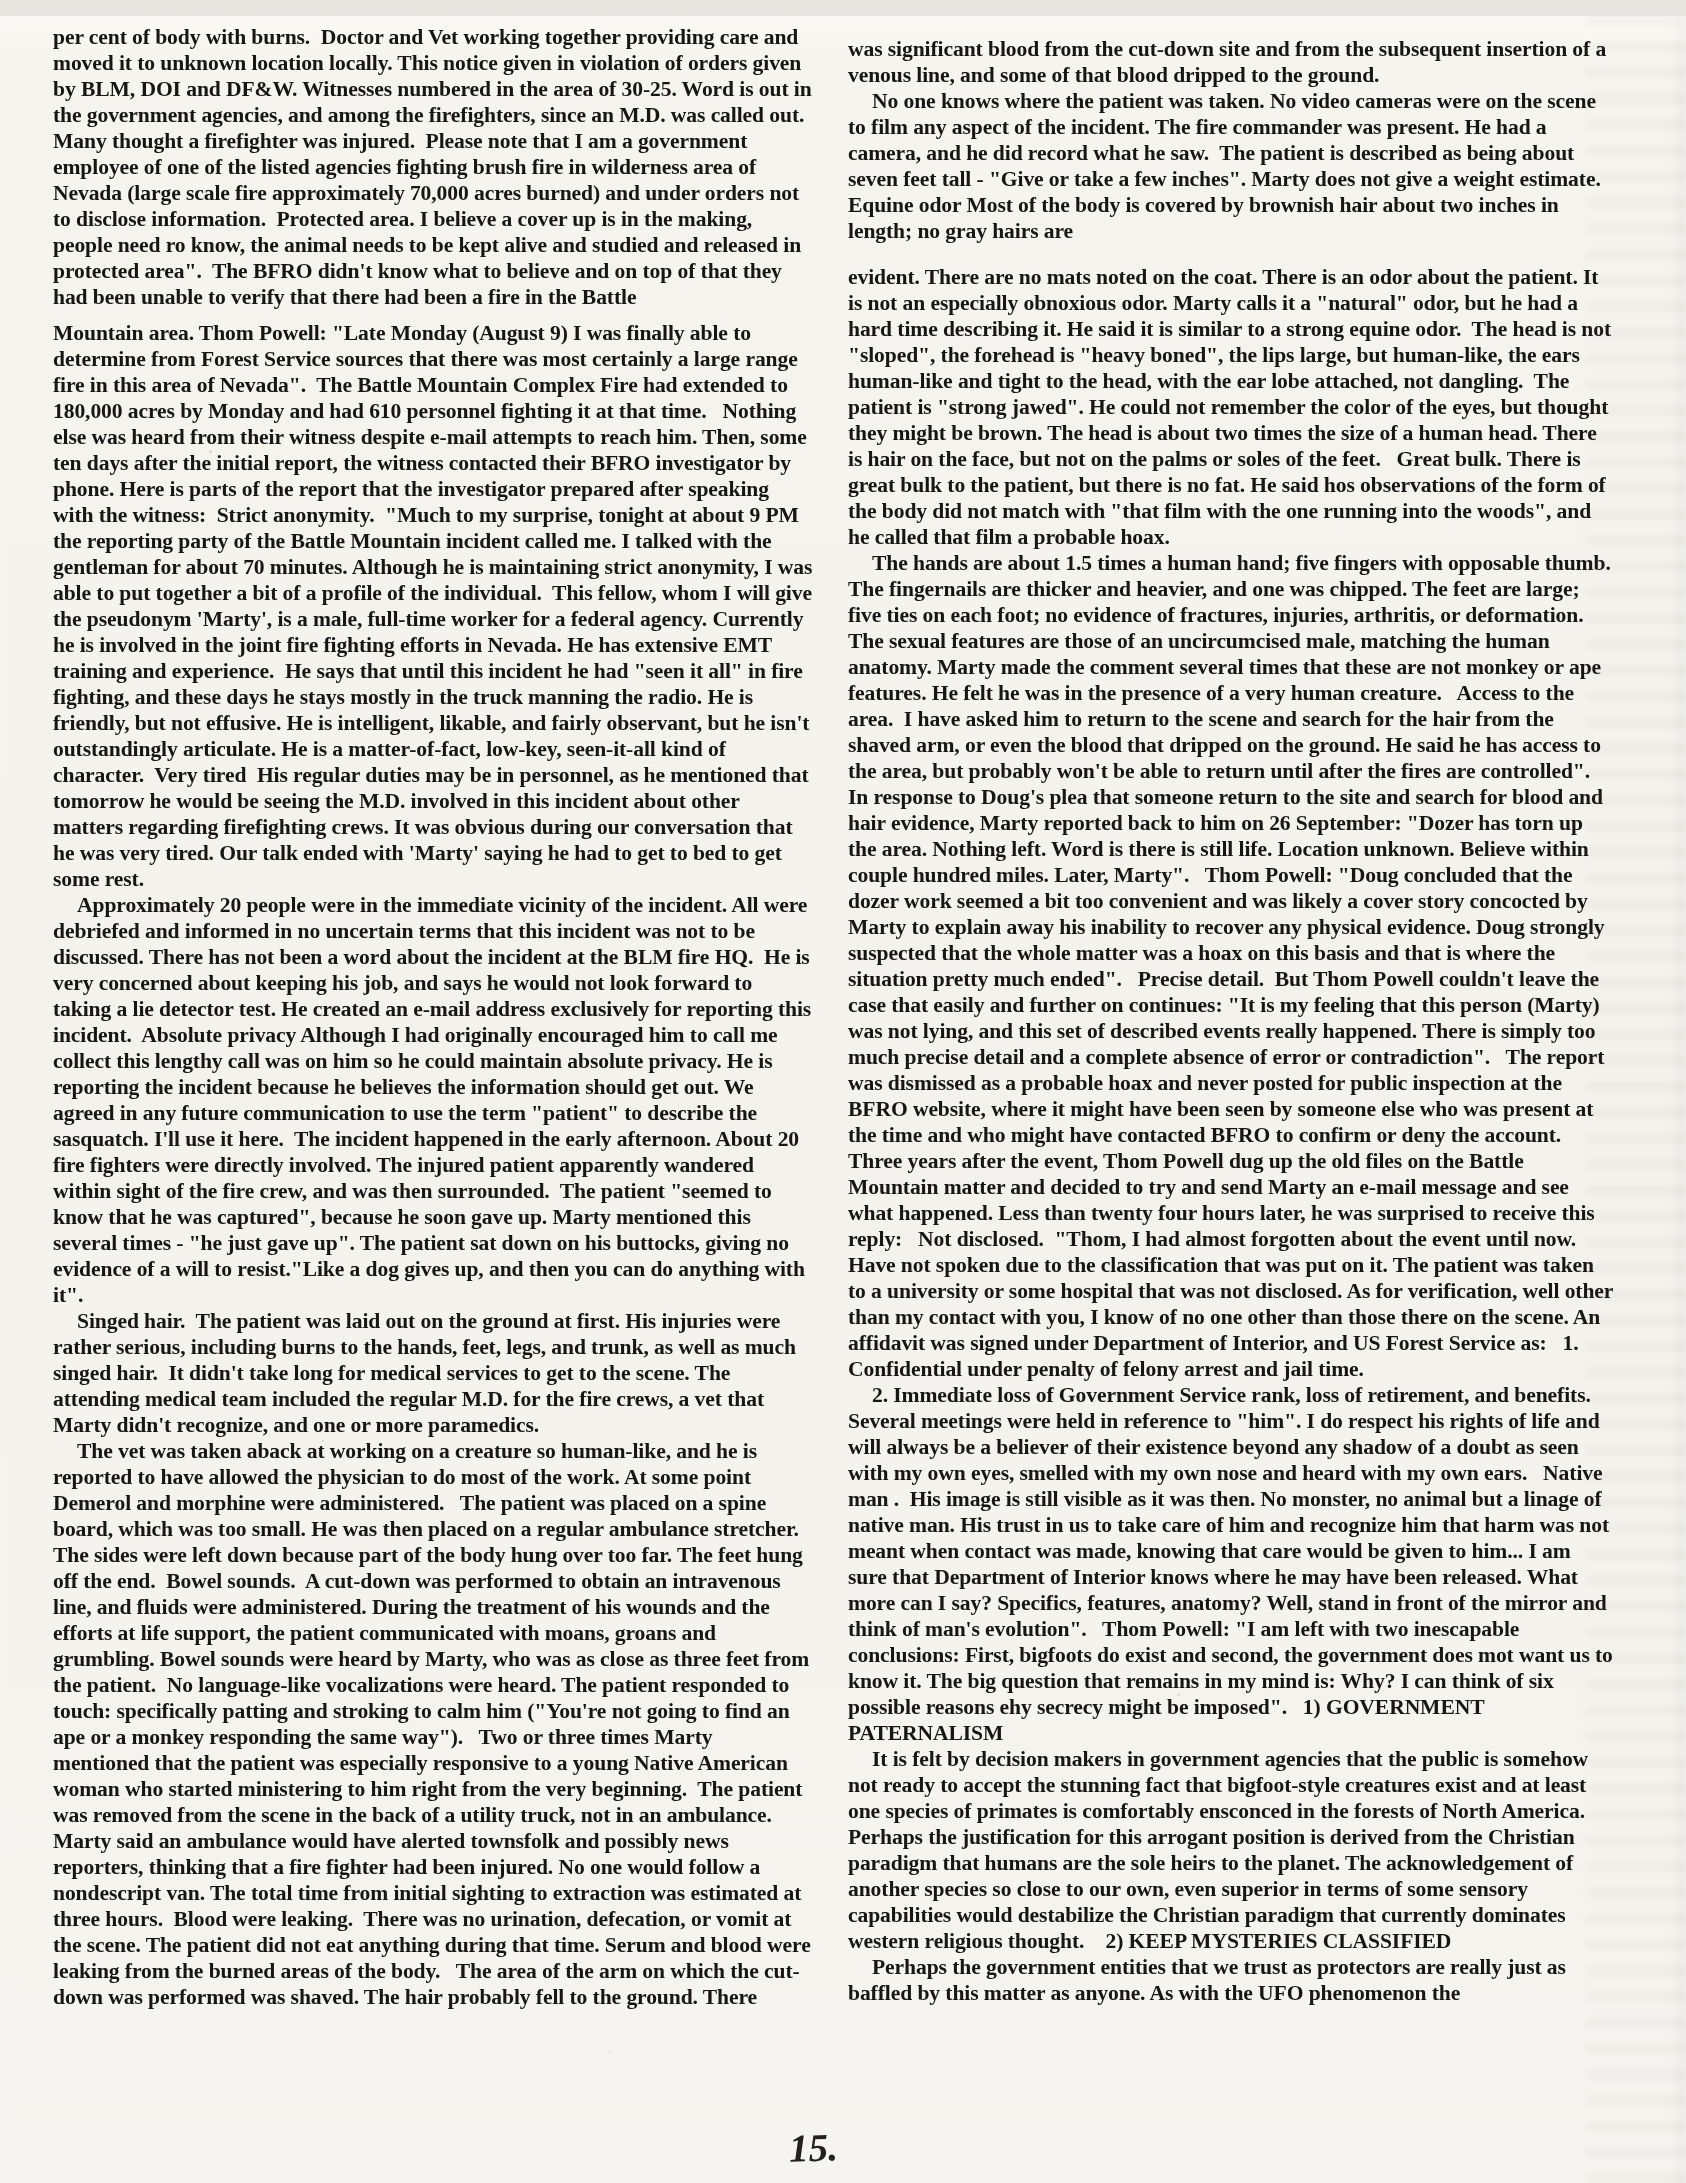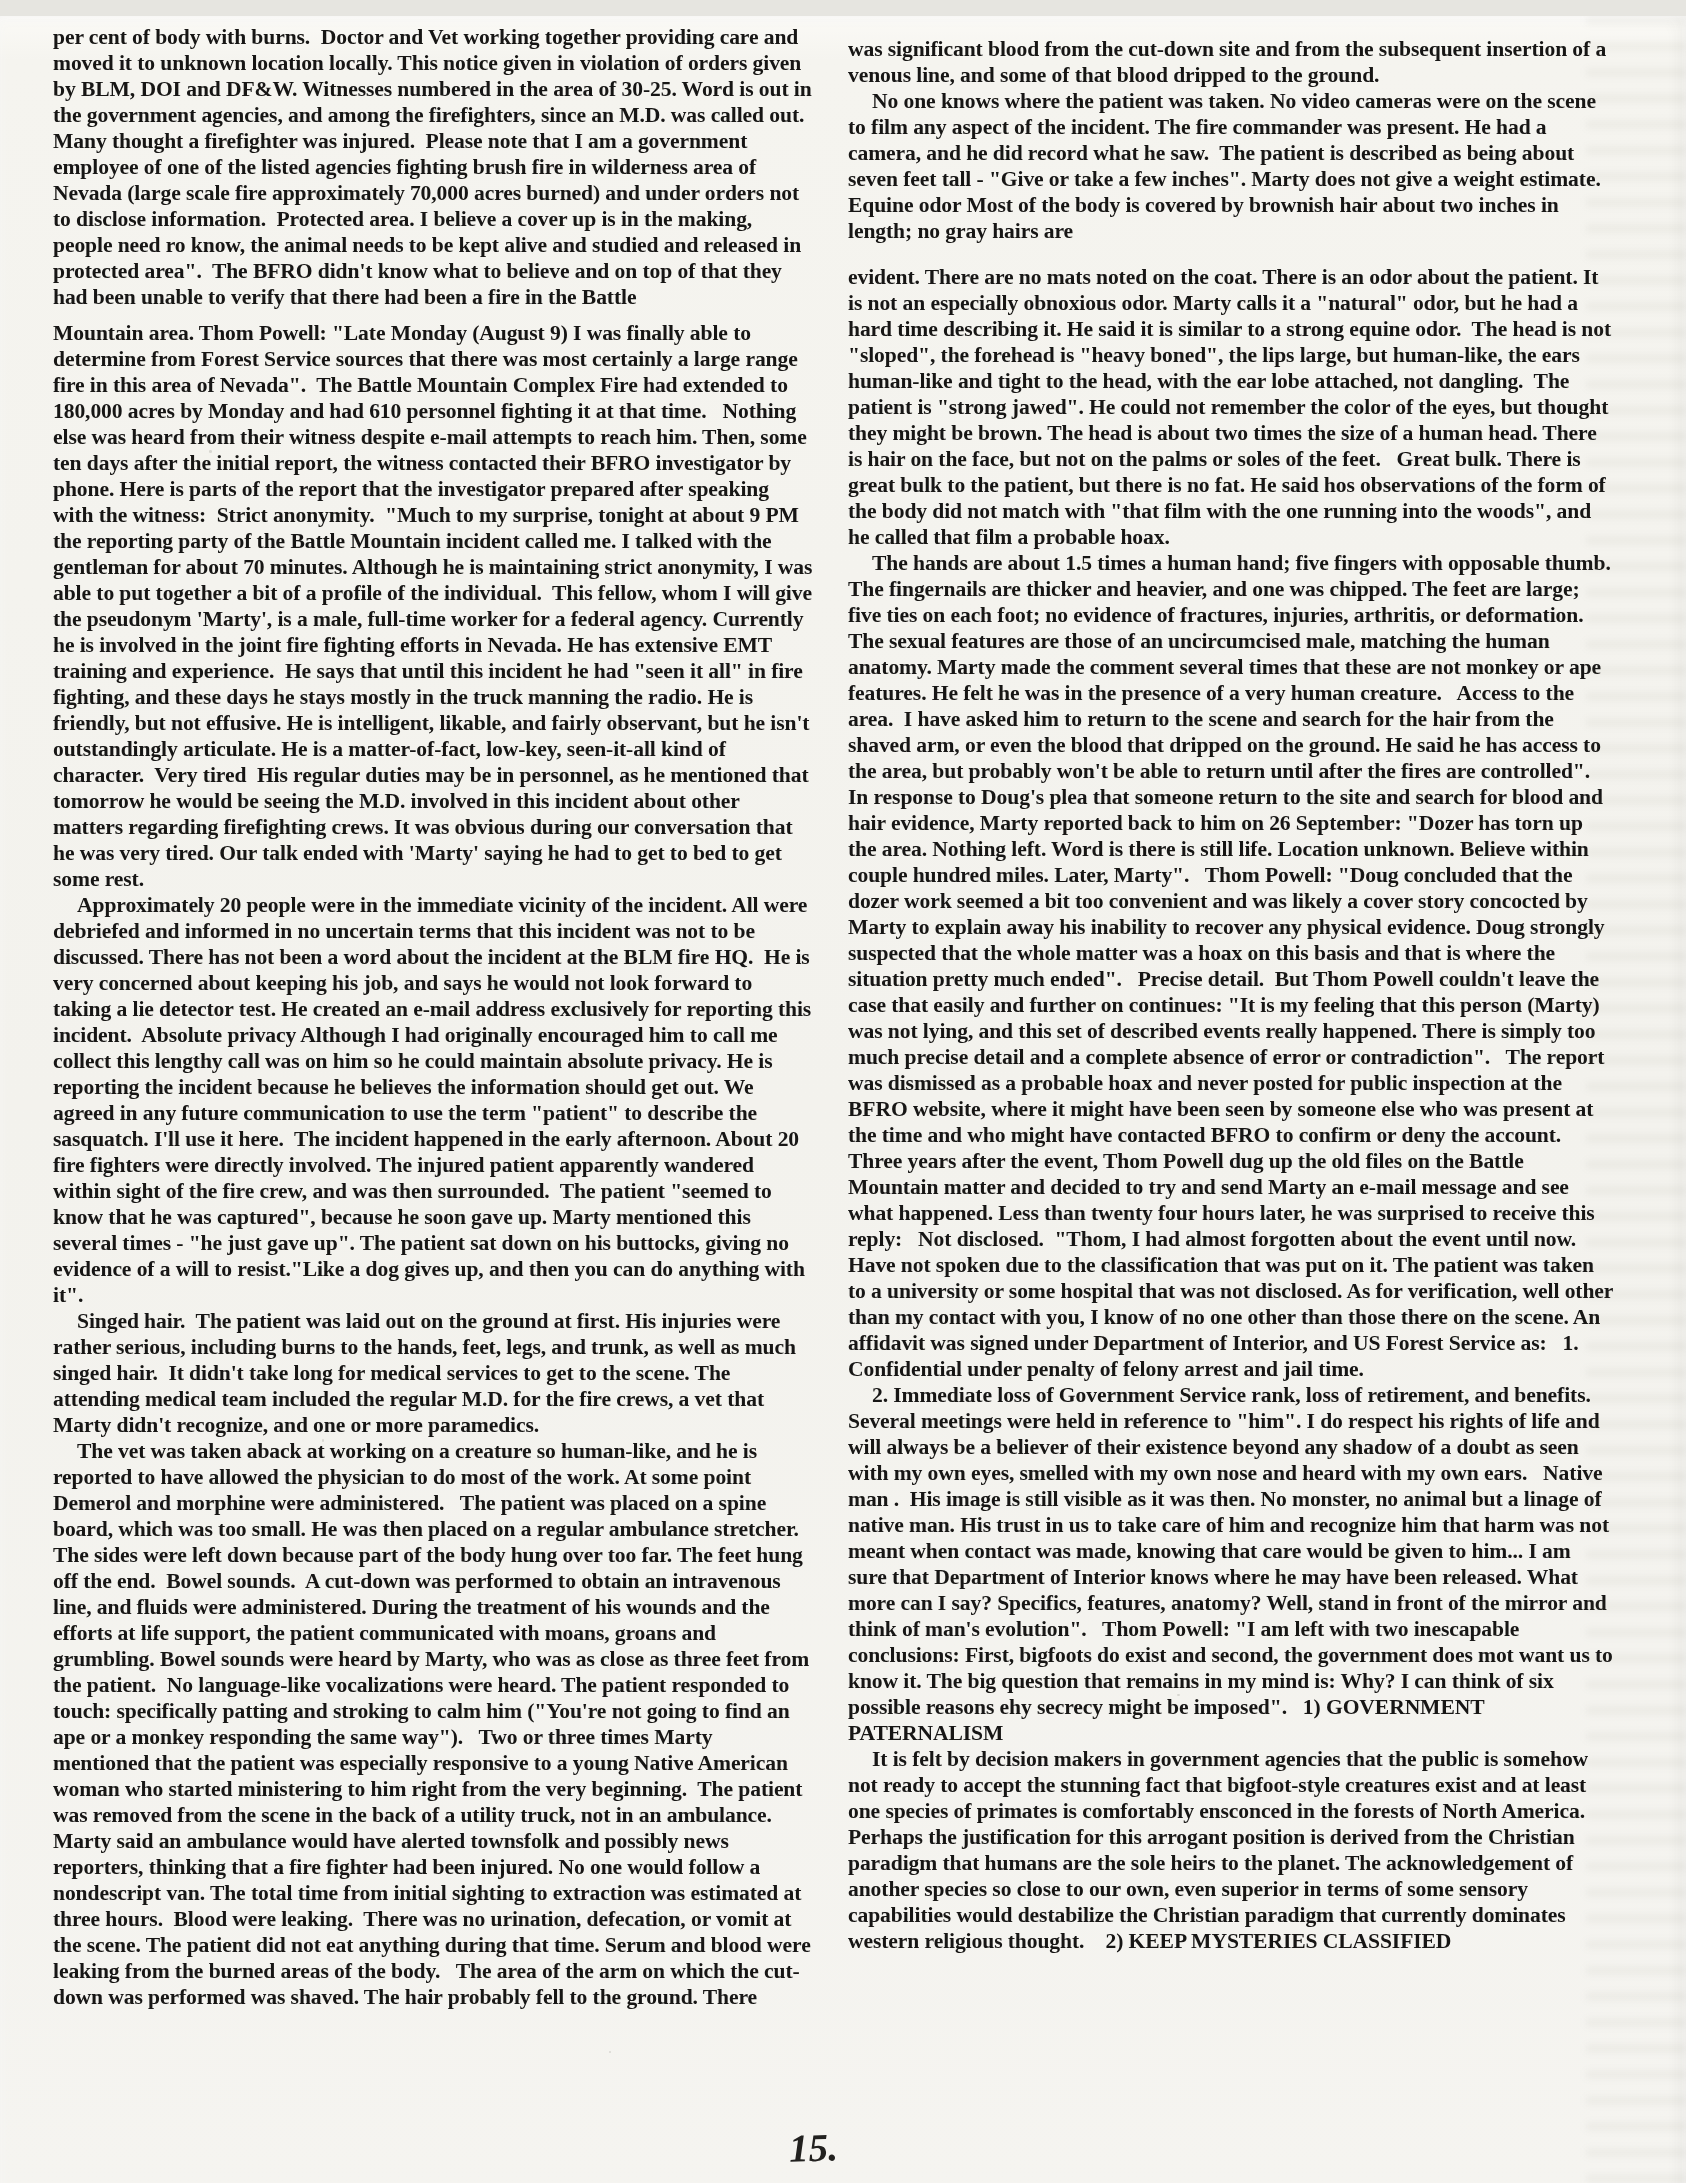--- a/index.html
+++ b/index.html
@@ -87,20 +87,21 @@
       <p class="indent">The vet was taken aback at working on a creature so human-like, and he is reported to have allowed the physician to do most of the work. At some point Demerol and morphine were administered.   The patient was placed on a spine board, which was too small. He was then placed on a regular ambulance stretcher. The sides were left down because part of the body hung over too far. The feet hung off the end.  Bowel sounds.  A cut-down was performed to obtain an intravenous line, and fluids were administered. During the treatment of his wounds and the efforts at life support, the patient communicated with moans, groans and grumbling. Bowel sounds were heard by Marty, who was as close as three feet from the patient.  No language-like vocalizations were heard. The patient responded to touch: specifically patting and stroking to calm him ("You're not going to find an ape or a monkey responding the same way").   Two or three times Marty mentioned that the patient was especially responsive to a young Native American woman who started ministering to him right from the very beginning.  The patient was removed from the scene in the back of a utility truck, not in an ambulance. Marty said an ambulance would have alerted townsfolk and possibly news reporters, thinking that a fire fighter had been injured. No one would follow a nondescript van. The total time from initial sighting to extraction was estimated at three hours.  Blood were leaking.  There was no urination, defecation, or vomit at the scene. The patient did not eat anything during that time. Serum and blood were leaking from the burned areas of the body.   The area of the arm on which the cut-down was performed was shaved. The hair probably fell to the ground. There</p>
     </div>
 
   <div class="col col-right">
       <p>was significant blood from the cut-down site and from the subsequent insertion of a venous line, and some of that blood dripped to the ground.</p>
       <p class="indent">No one knows where the patient was taken. No video cameras were on the scene to film any aspect of the incident. The fire commander was present. He had a camera, and he did record what he saw.  The patient is described as being about seven feet tall - "Give or take a few inches". Marty does not give a weight estimate.     Equine odor Most of the body is covered by brownish hair about two inches in length; no gray hairs are</p>
       <p class="gap-large">evident. There are no mats noted on the coat. There is an odor about the patient. It is not an especially obnoxious odor. Marty calls it a "natural" odor, but he had a hard time describing it. He said it is similar to a strong equine odor.  The head is not "sloped", the forehead is "heavy boned", the lips large, but human-like, the ears human-like and tight to the head, with the ear lobe attached, not dangling.  The patient is "strong jawed". He could not remember the color of the eyes, but thought they might be brown. The head is about two times the size of a human head. There is hair on the face, but not on the palms or soles of the feet.   Great bulk. There is great bulk to the patient, but there is no fat. He said hos observations of the form of the body did not match with "that film with the one running into the woods", and he called that film a probable hoax.</p>
       <p class="indent">The hands are about 1.5 times a human hand; five fingers with opposable thumb. The fingernails are thicker and heavier, and one was chipped. The feet are large; five ties on each foot; no evidence of fractures, injuries, arthritis, or deformation.   The sexual features are those of an uncircumcised male, matching the human anatomy. Marty made the comment several times that these are not monkey or ape features. He felt he was in the presence of a very human creature.   Access to the area.  I have asked him to return to the scene and search for the hair from the shaved arm, or even the blood that dripped on the ground. He said he has access to the area, but probably won't be able to return until after the fires are controlled".   In response to Doug's plea that someone return to the site and search for blood and hair evidence, Marty reported back to him on 26 September: "Dozer has torn up the area. Nothing left. Word is there is still life. Location unknown. Believe within couple hundred miles. Later, Marty".   Thom Powell: "Doug concluded that the dozer work seemed a bit too convenient and was likely a cover story concocted by Marty to explain away his inability to recover any physical evidence. Doug strongly suspected that the whole matter was a hoax on this basis and that is where the situation pretty much ended".   Precise detail.  But Thom Powell couldn't leave the case that easily and further on continues: "It is my feeling that this person (Marty) was not lying, and this set of described events really happened. There is simply too much precise detail and a complete absence of error or contradiction".   The report was dismissed as a probable hoax and never posted for public inspection at the BFRO website, where it might have been seen by someone else who was present at the time and who might have contacted BFRO to confirm or deny the account.   Three years after the event, Thom Powell dug up the old files on the Battle Mountain matter and decided to try and send Marty an e-mail message and see what happened. Less than twenty four hours later, he was surprised to receive this reply:   Not disclosed.  "Thom, I had almost forgotten about the event until now. Have not spoken due to the classification that was put on it. The patient was taken to a university or some hospital that was not disclosed. As for verification, well other than my contact with you, I know of no one other than those there on the scene. An affidavit was signed under Department of Interior, and US Forest Service as:   1. Confidential under penalty of felony arrest and jail time.</p>
       <p class="indent">2. Immediate loss of Government Service rank, loss of retirement, and benefits.   Several meetings were held in reference to "him". I do respect his rights of life and will always be a believer of their existence beyond any shadow of a doubt as seen with my own eyes, smelled with my own nose and heard with my own ears.   Native man .  His image is still visible as it was then. No monster, no animal but a linage of native man. His trust in us to take care of him and recognize him that harm was not meant when contact was made, knowing that care would be given to him... I am sure that Department of Interior knows where he may have been released. What more can I say? Specifics, features, anatomy? Well, stand in front of the mirror and think of man's evolution".   Thom Powell: "I am left with two inescapable conclusions: First, bigfoots do exist and second, the government does mot want us to know it. The big question that remains in my mind is: Why? I can think of six possible reasons ehy secrecy might be imposed".   1) GOVERNMENT PATERNALISM</p>
       <p class="indent">It is felt by decision makers in government agencies that the public is somehow not ready to accept the stunning fact that bigfoot-style creatures exist and at least one species of primates is comfortably ensconced in the forests of North America.   Perhaps the justification for this arrogant position is derived from the Christian paradigm that humans are the sole heirs to the planet. The acknowledgement of another species so close to our own, even superior in terms of some sensory capabilities would destabilize the Christian paradigm that currently dominates western religious thought.    2) KEEP MYSTERIES CLASSIFIED</p>
+      <p class="indent">Perhaps the government entities that we trust as protectors are really just as baffled by this matter as anyone. As with the UFO phenomenon the</p>
     </div>
 
   <div class="page-number">15.</div>
 
   <div class="ghost-strip"></div>
 
   <div class="speckles">
     <span class="speck s1"></span>
     <span class="speck s2"></span>
     <span class="speck s3"></span>

